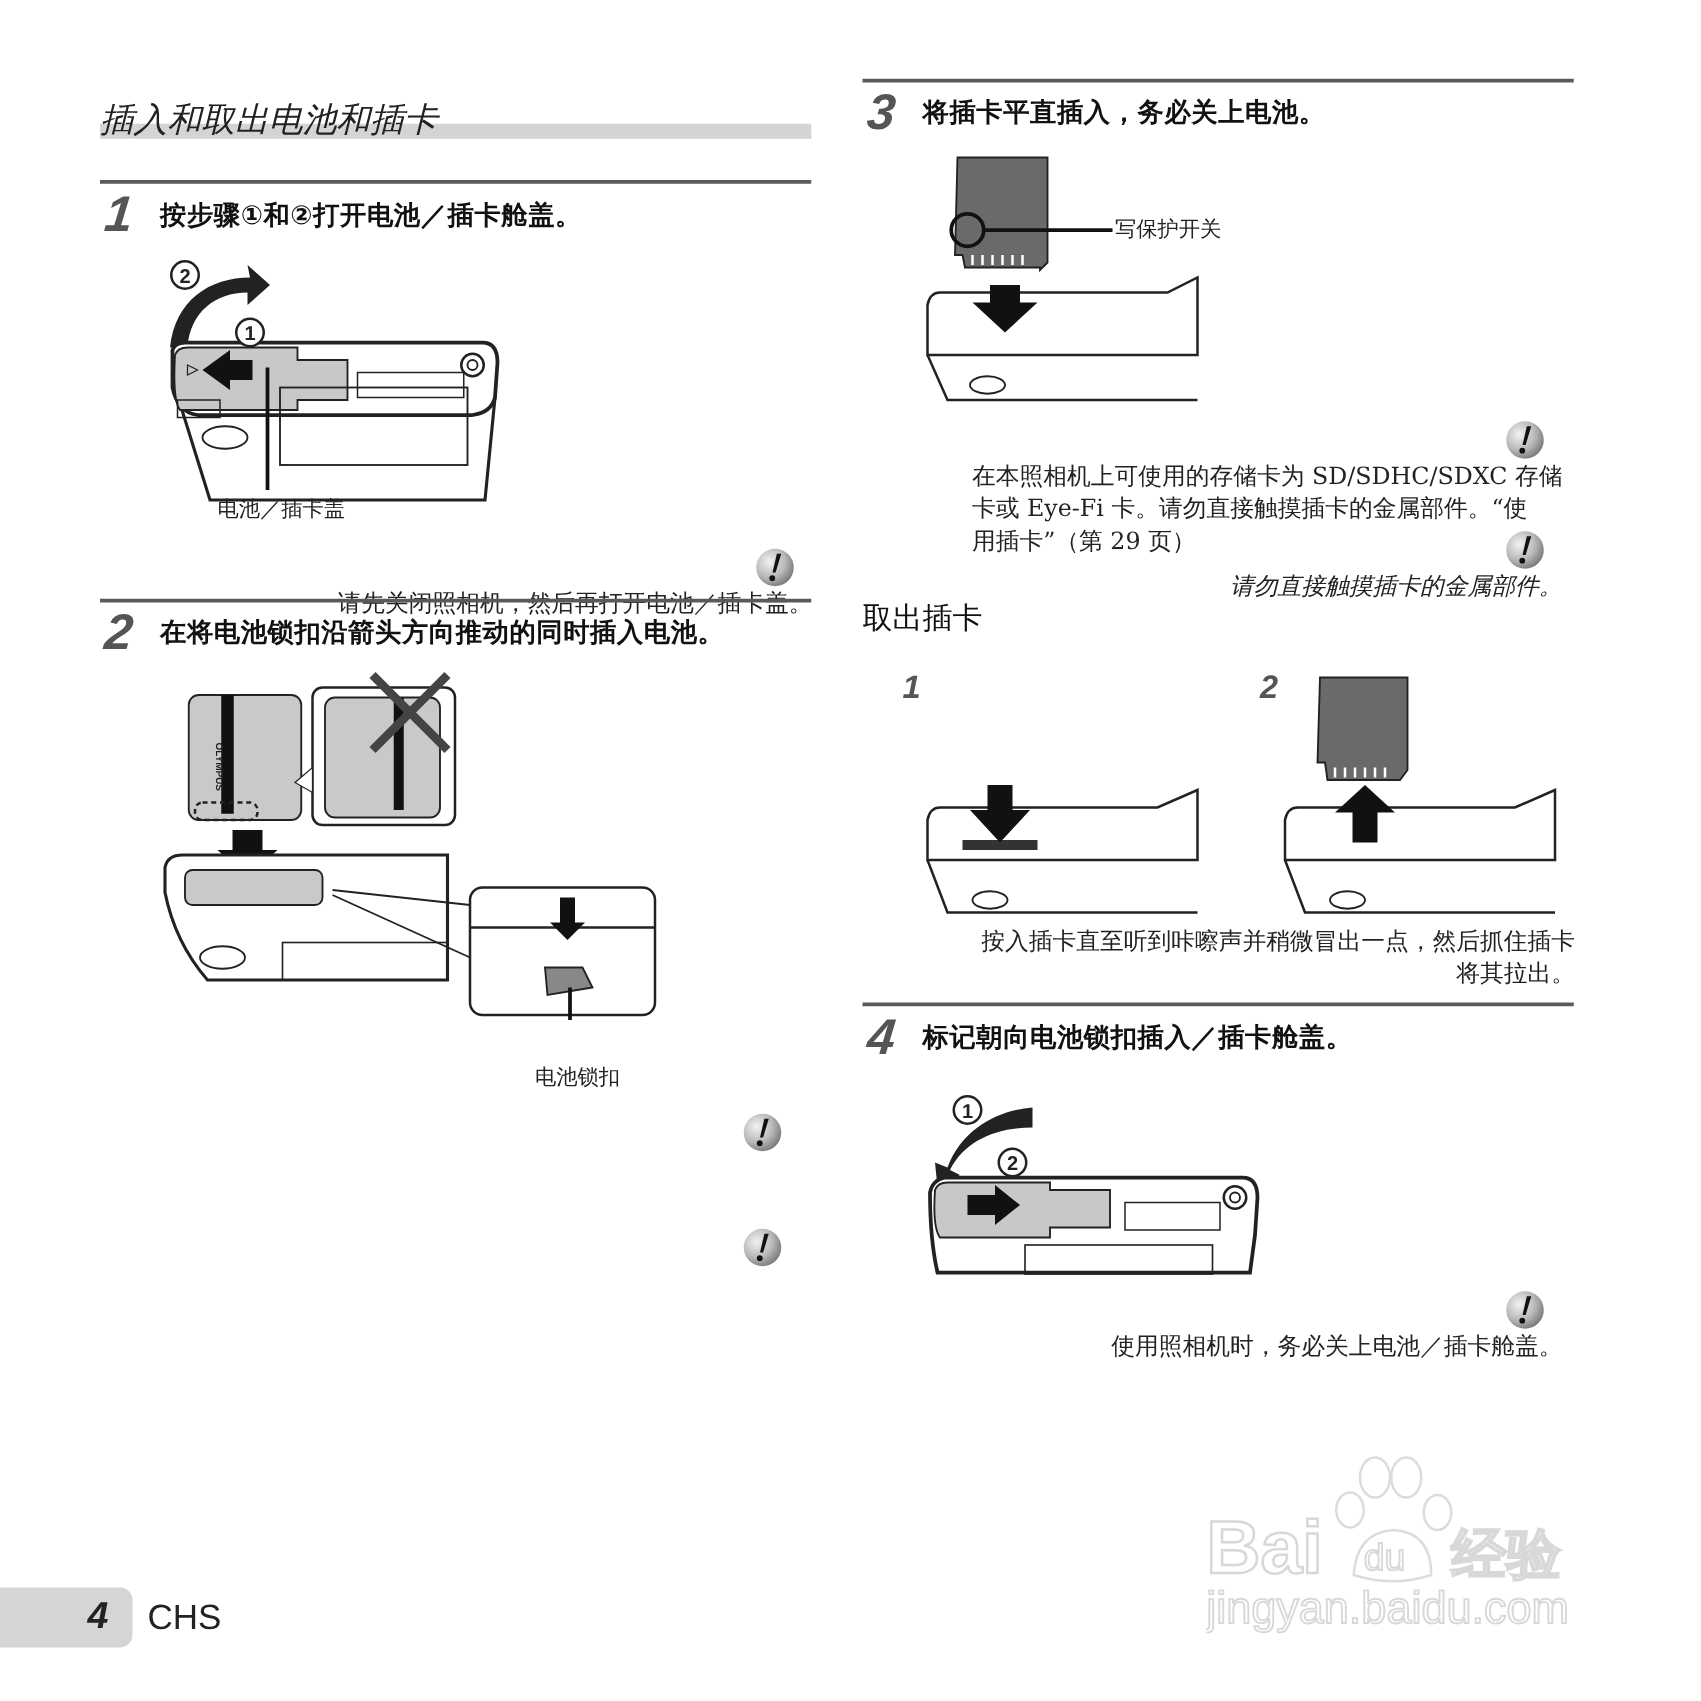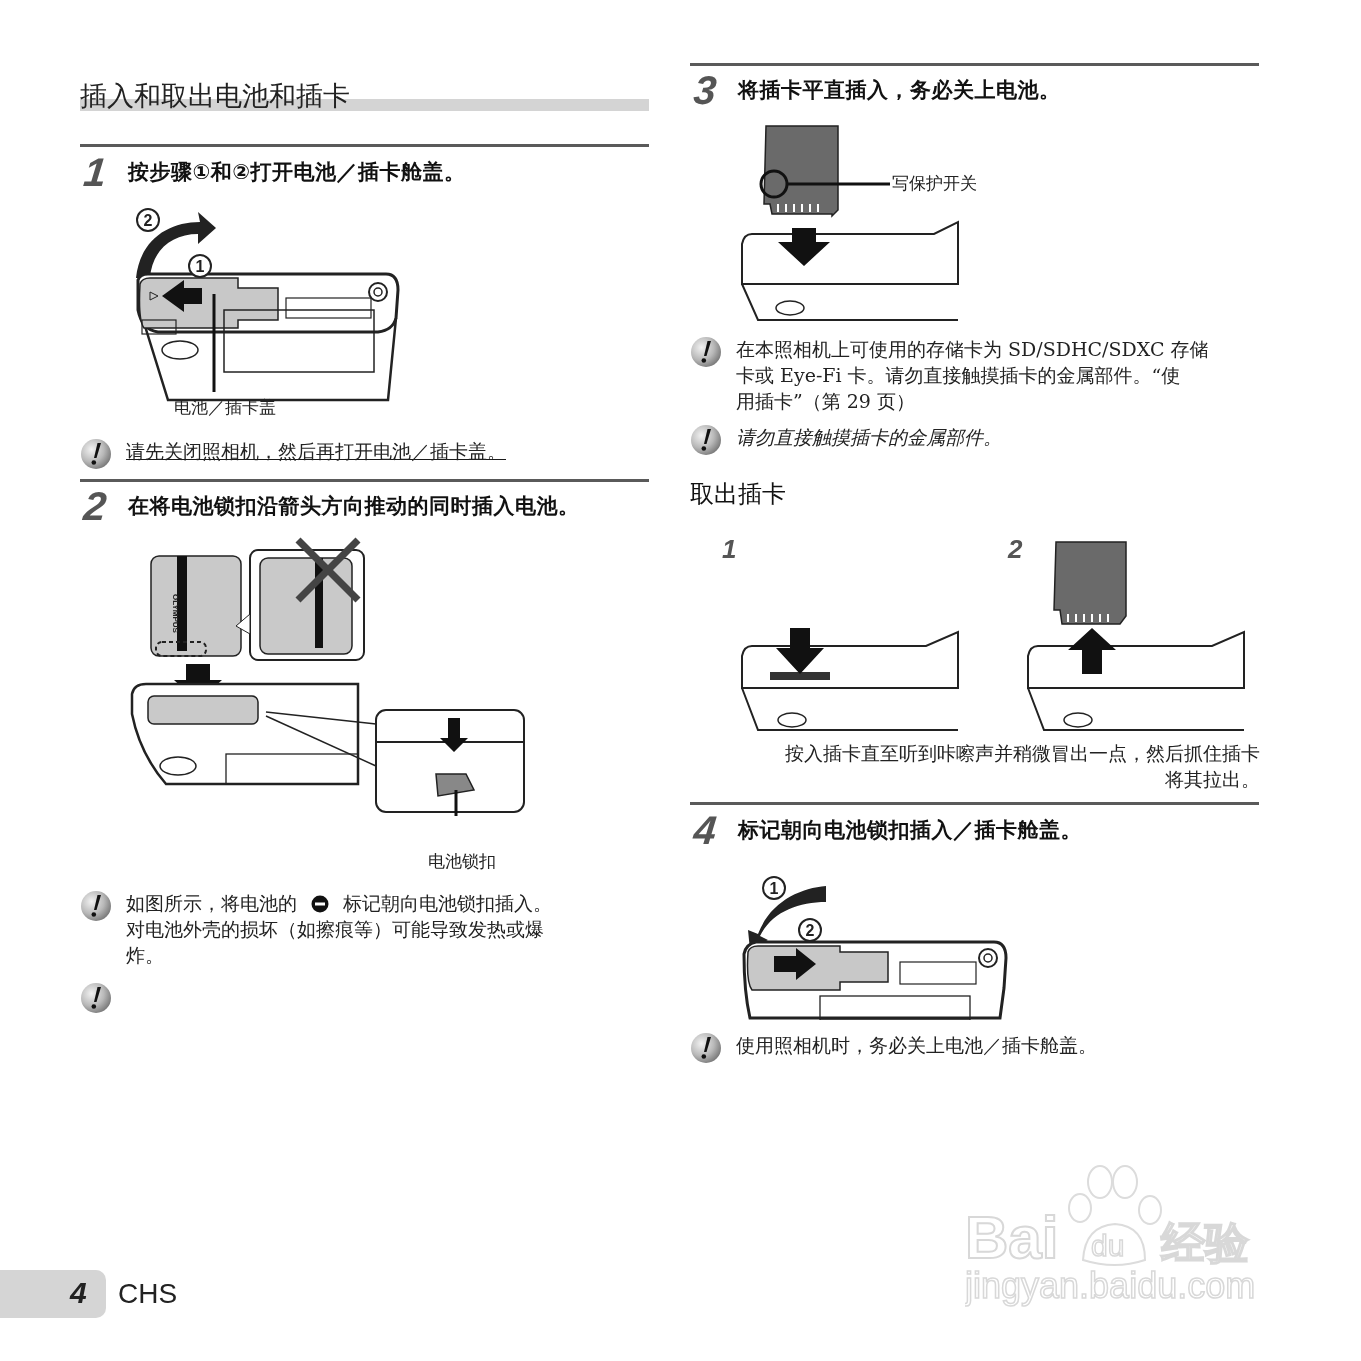--- a/index.html
+++ b/index.html
@@ -1,27 +1,27 @@
 <!DOCTYPE html>
 <html><head>
 <meta charset="utf-8">
 <style>
   html, body { margin:0; padding:0; background:#ffffff; }
   body { width:1361px; height:1361px; position:relative; overflow:hidden;
          font-family:"DejaVu Sans", "Liberation Sans", sans-serif; color:#1a1a1a; }
   .abs { position:absolute; }
-  .section-title { left:80px; top:78px; font-size:27px; color:#222;
+  .section-title { left:80px; top:78px; font-size:27px; font-style:italic; color:#222;
                    letter-spacing:0px; z-index:2; }
   .section-bar { left:80px; top:99px; width:569px; height:12px; background:#d4d4d4; }
   .rule { height:3px; background:#5a5a5a; }
   .step { display:flex; align-items:center; }
   .step-num { font-family:"Liberation Sans", sans-serif; font-weight:bold; font-style:italic;
               font-size:40px; color:#555; width:44px; line-height:40px; transform:skewX(-6deg); }
   .step-text { font-size:21px; font-weight:bold; color:#111; letter-spacing:0.5px; }
-  .note { display:flex; align-items:flex-start; }
+  .note { display:flex; align-items:flex-end;flex-direction:column; }
   .note-icon { width:32px; height:32px; flex:0 0 32px; margin-right:14px; }
   .note-text { font-family:"DejaVu Serif", "Liberation Serif", serif; font-size:19px; line-height:26px; color:#222; }
   .caption { font-family:"DejaVu Serif", "Liberation Serif", serif; font-size:17px; color:#222; }
   .sub-title { font-size:24px; color:#111; }
   .mini-num { font-family:"Liberation Sans", sans-serif; font-weight:bold; font-style:italic; font-size:26px; color:#555; }
   .page-tab { left:0; top:1270px; width:106px; height:48px; background:#d5d5d5; border-radius:0 10px 10px 0; }
   .page-num { left:70px; top:1276px; font-family:"Liberation Sans", sans-serif; font-weight:bold; font-style:italic; font-size:30px; color:#222; }
   .page-lang { left:118px; top:1278px; font-family:"Liberation Sans", sans-serif; font-size:28px; color:#222; }
   .watermark { left:965px; top:1160px; width:320px; height:150px; color:#e3e3e3; }
   svg { display:block; }
@@ -74,21 +74,21 @@
     <circle cx="250" cy="92" r="4" fill="none" stroke="#222" stroke-width="1.5"></circle>
     <rect x="96" y="110" width="150" height="62" fill="none" stroke="#222" stroke-width="1.5"></rect>
     <ellipse cx="52" cy="150" rx="18" ry="9" fill="none" stroke="#222" stroke-width="1.5"></ellipse>
     <rect x="14" y="120" width="34" height="14" fill="none" stroke="#222" stroke-width="1.2"></rect>
 
     <line x1="86" y1="94" x2="86" y2="192" stroke="#111" stroke-width="3"></line>
   </svg>
 </div>
 <div class="abs caption" style="left:174px;top:396px;">电池／插卡盖</div>
 
-<div class="abs note" style="left:80px;top:438px;width:570px;text-decoration:underline;">
+<div class="abs note" style="left:80px;top:438px;width:570px;">
   <svg class="note-icon">
       <use href="#warn"></use>
     </svg>
   <div class="note-text">请先关闭照相机，然后再打开电池／插卡盖。</div>
 </div>
 
 <div class="abs rule" style="left:80px;top:479px;width:569px;"></div>
 <div class="abs step" style="left:84px;top:486px;">
   <span class="step-num">2</span>
   <span class="step-text">在将电池锁扣沿箭头方向推动的同时插入电池。</span>
@@ -124,30 +124,20 @@
     <path d="M310 240 L340 240 L348 256 L312 262 Z" fill="#888" stroke="#222" stroke-width="1.5"></path>
     <line x1="330" y1="256" x2="330" y2="312" stroke="#111" stroke-width="3"></line>
   </svg>
 </div>
 <div class="abs caption" style="left:428px;top:850px;">电池锁扣</div>
 
 <div class="abs note" style="left:80px;top:890px;width:560px;">
   <svg class="note-icon">
       <use href="#warn"></use>
     </svg>
-  <div class="note-text">
-    <span>如图所示，将电池的</span>
-    <svg width="18" height="18" viewBox="0 0 18 18" style="display:inline-block;vertical-align:-3px;margin:0 8px;">
-        <circle cx="9" cy="9" r="8.5" fill="#111"></circle>
-        <rect x="4" y="7.5" width="10" height="3" fill="#fff"></rect>
-      </svg>
-    <span>标记朝向电池锁扣插入。</span><br>
-    <span>对电池外壳的损坏（如擦痕等）可能导致发热或爆</span><br>
-    <span>炸。</span>
-  </div>
 </div>
 <div class="abs note" style="left:80px;top:982px;width:560px;">
   <svg class="note-icon">
       <use href="#warn"></use>
     </svg>
 </div>
 
 <div class="abs rule" style="left:690px;top:63px;width:569px;"></div>
 <div class="abs step" style="left:694px;top:70px;">
   <span class="step-num">3</span>

